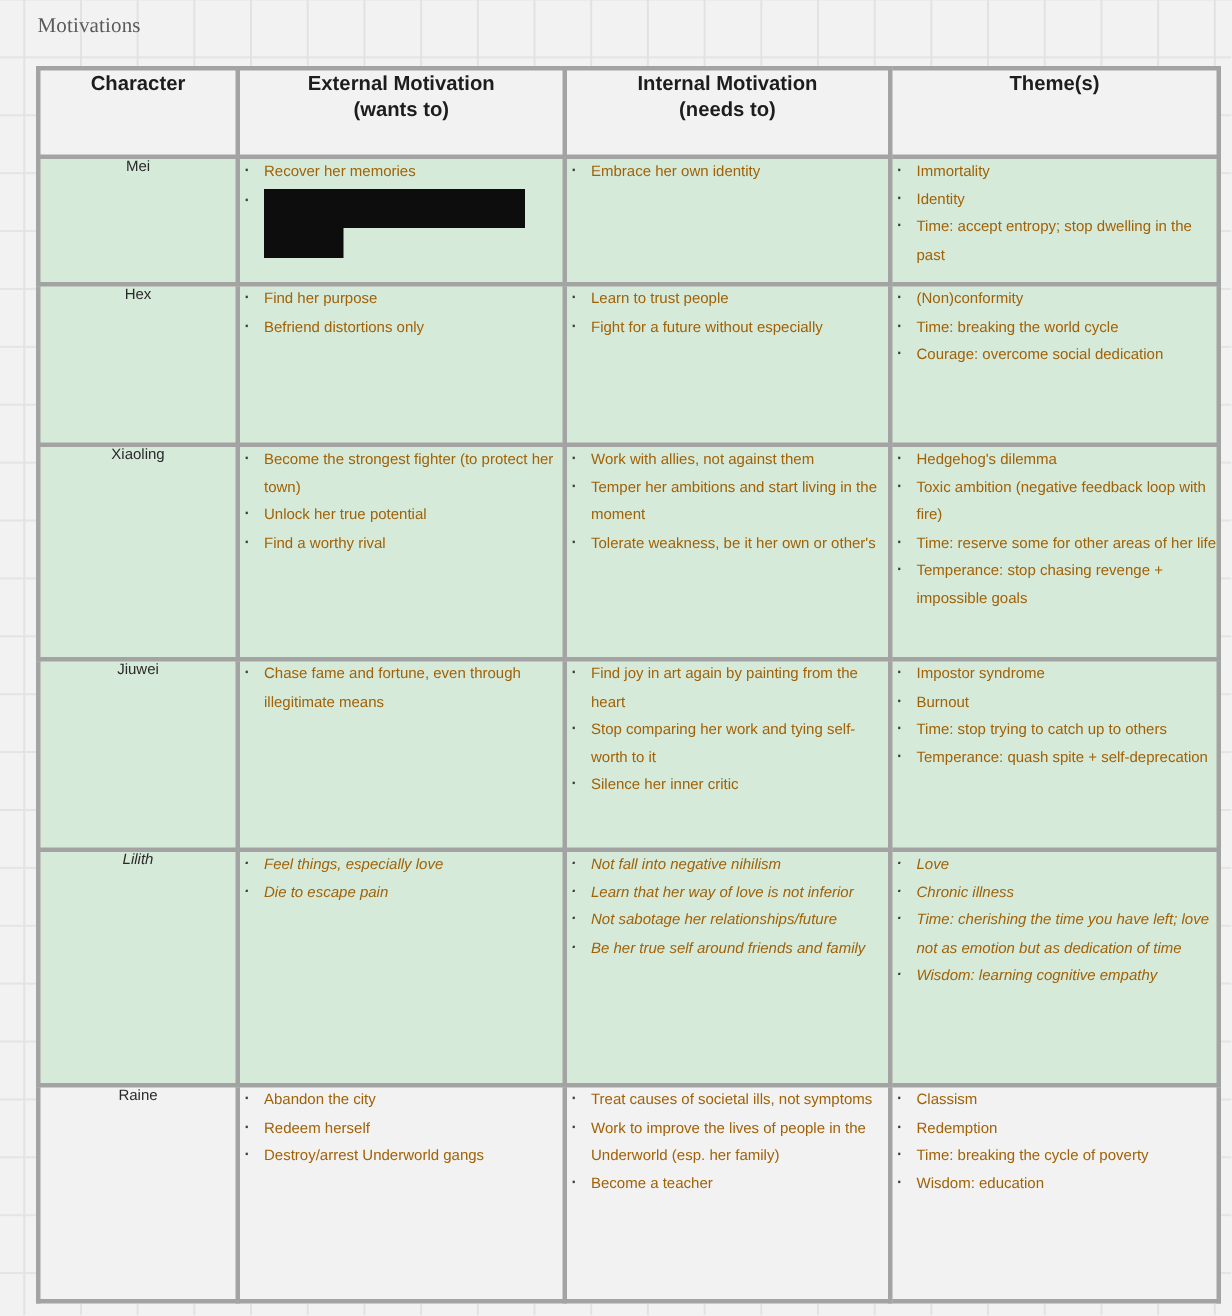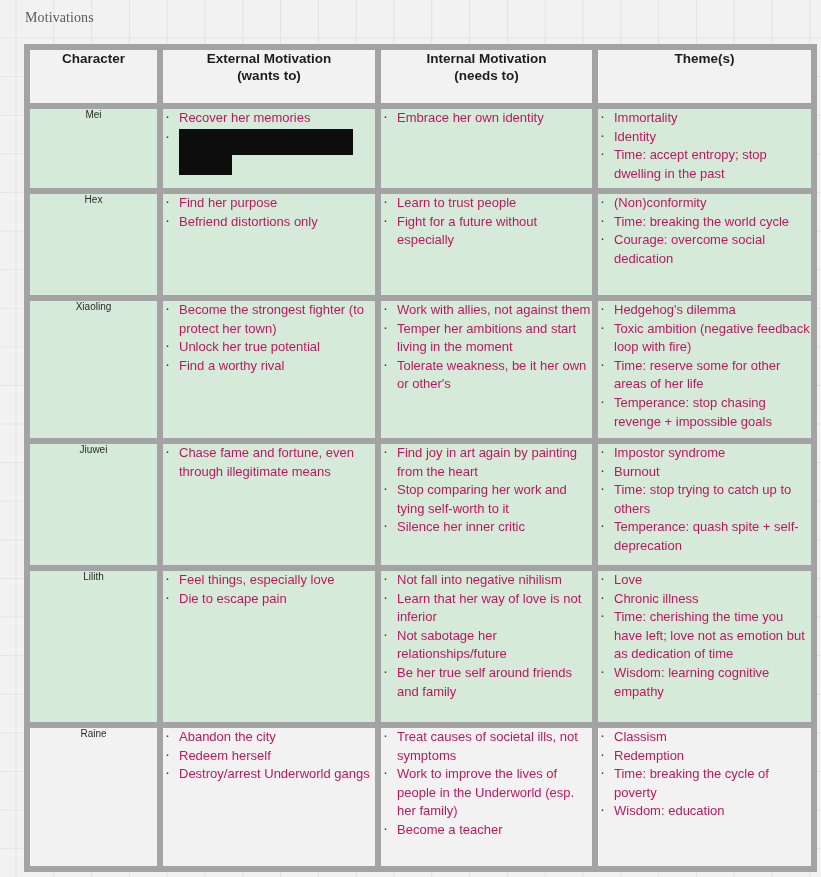--- a/index.html
+++ b/index.html
@@ -36,21 +36,21 @@
   
   table.motivations {
     position: absolute;
     left: 24px; top: 44px;
     width: 787px;
     border-collapse: collapse;
     table-layout: fixed;
     background: #f2f2f2;
   }
   table.motivations td, table.motivations th {
-    border: 6px solid #a3a3a3;
+    border: 3px solid #a3a3a3;
     vertical-align: top;
     padding: 0;
   }
   col.c-char   { width: 133px; }
   col.c-ext    { width: 218px; }
   col.c-int    { width: 217px; }
   col.c-theme  { width: 219px; }
 
   thead th {
     background: #f2f2f2;
@@ -71,23 +71,23 @@
     font-size: 10px;
     color: #2a2a2a;
     padding-top: 9px;
   }
   td.listcell { padding: 8px 8px 8px 10px; }
 
   ul.bullets { list-style: none; }
   ul.bullets li {
     position: relative;
     padding-left: 16px;
-    font-size: 13px;
+    font-size: 10px;
     line-height: 18.6px;
-    color: #be185d;
+    color: #a16207;
   }
   ul.bullets li::before {
     content: "·";
     position: absolute;
     left: 2px; top: -2px;
     font-size: 15px;
     color: #3a3a3a;
     line-height: 18.6px;
   }
   li.redacted { list-style: none; }
@@ -227,21 +227,21 @@
           </td>
           <td class="listcell">
             <ul class="bullets">
               <li>Impostor syndrome</li>
               <li>Burnout</li>
               <li>Time: stop trying to catch up to others</li>
               <li>Temperance: quash spite + self-deprecation</li>
             </ul>
           </td>
         </tr>
-        <tr class="green" style="height: 157px;">
+        <tr class="green" style="height: 157px; font-style: italic;">
           <td class="charcell">Lilith</td>
           <td class="listcell">
             <ul class="bullets">
               <li>Feel things, especially love</li>
               <li>Die to escape pain</li>
             </ul>
           </td>
           <td class="listcell">
             <ul class="bullets">
               <li>Not fall into negative nihilism</li>

